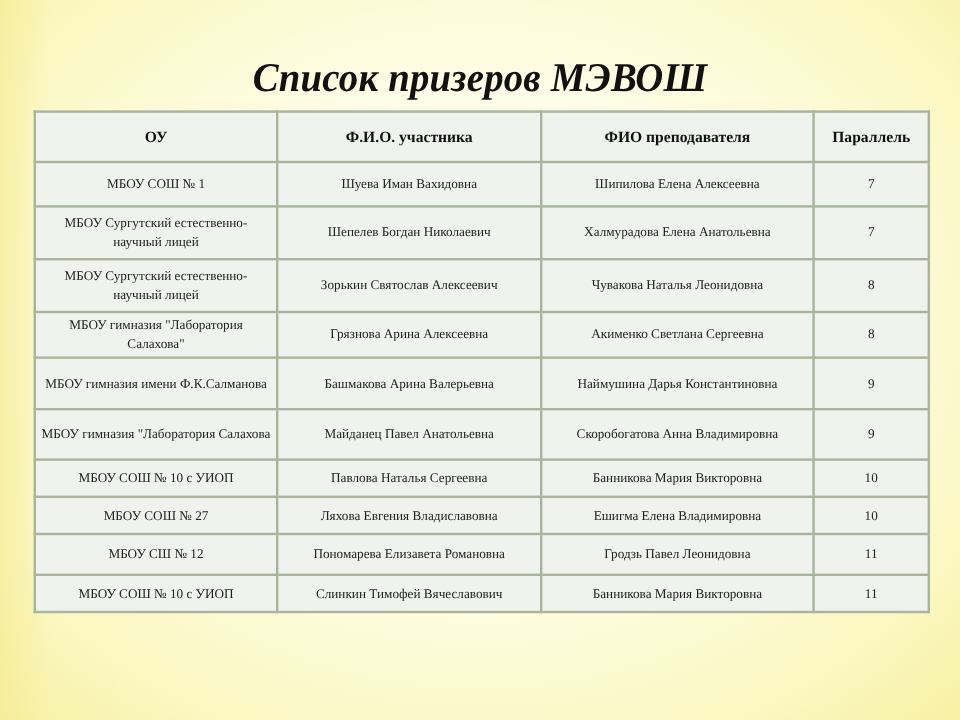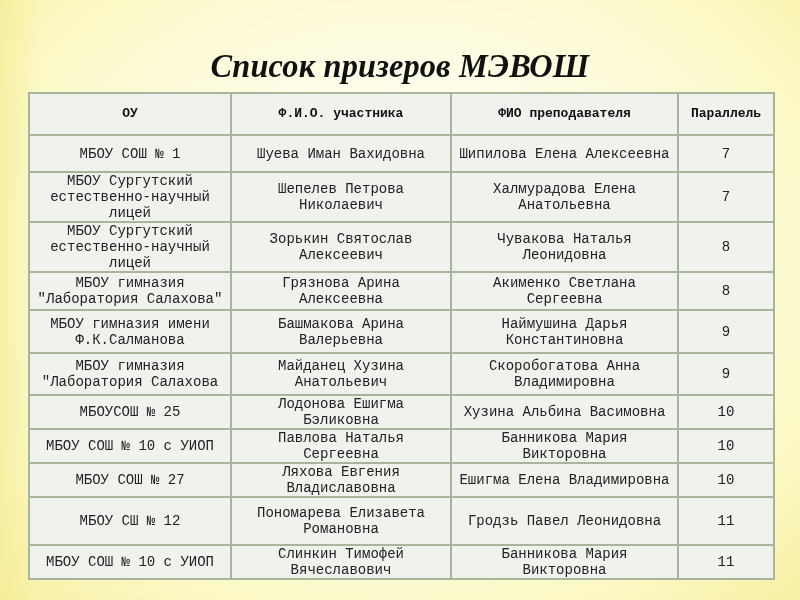--- a/index.html
+++ b/index.html
@@ -35,29 +35,29 @@
     transform: scaleX(0.95);
   }
   table.prizes {
     position: absolute;
     left: 28px;
     top: 92px;
     width: 745px;
     border-collapse: collapse;
     table-layout: fixed;
     background: #f0f2ee;
-    font-family: Liberation Mono, monospace;
+    font-family: Liberation Serif, serif;
     color: #222;
   }
   table.prizes th, table.prizes td {
     border: 2px solid #a8b59a;
     text-align: center;
     vertical-align: middle;
     padding: 0 4px;
-    font-size: 14px;
+    font-size: 11px;
     line-height: 16px;
   }
   table.prizes th {
     font-weight: bold;
     height: 40px;
     font-size: 13px;
     color: #111;
   }
   col.c1 { width: 202px; }
   col.c2 { width: 220px; }
@@ -88,21 +88,21 @@
   </thead>
   <tbody id="tbody">
       <tr style="height: 37px;">
         <td>МБОУ СОШ № 1</td>
         <td>Шуева Иман Вахидовна</td>
         <td>Шипилова Елена Алексеевна</td>
         <td>7</td>
       </tr>
       <tr style="height: 44px;">
         <td>МБОУ Сургутский естественно-научный лицей</td>
-        <td>Шепелев Петрова Николаевич</td>
+        <td>Шепелев Богдан Николаевич</td>
         <td>Халмурадова Елена Анатольевна</td>
         <td>7</td>
       </tr>
       <tr style="height: 44px;">
         <td>МБОУ Сургутский естественно-научный лицей</td>
         <td>Зорькин Святослав Алексеевич</td>
         <td>Чувакова Наталья Леонидовна</td>
         <td>8</td>
       </tr>
       <tr style="height: 38px;">
@@ -112,43 +112,37 @@
         <td>8</td>
       </tr>
       <tr style="height: 43px; padding-left: 36px;">
         <td>МБОУ гимназия имени Ф.К.Салманова</td>
         <td>Башмакова Арина Валерьевна</td>
         <td>Наймушина Дарья Константиновна</td>
         <td>9</td>
       </tr>
       <tr style="height: 42px;">
         <td>МБОУ гимназия "Лаборатория Салахова</td>
-        <td>Майданец Хузина Анатольевич</td>
+        <td>Майданец Павел Анатольевна</td>
         <td>Скоробогатова Анна Владимировна</td>
         <td>9</td>
-      </tr>
-      <tr style="height: 32px;">
-        <td>МБОУСОШ № 25</td>
-        <td>Лодонова Ешигма Бэликовна</td>
-        <td>Хузина Альбина Васимовна</td>
-        <td>10</td>
       </tr>
       <tr style="height: 31px;">
         <td>МБОУ СОШ № 10 с УИОП</td>
         <td>Павлова Наталья Сергеевна</td>
         <td>Банникова Мария Викторовна</td>
         <td>10</td>
       </tr>
       <tr style="height: 31px; padding-left: 42px;">
         <td>МБОУ СОШ № 27</td>
         <td>Ляхова Евгения Владиславовна</td>
         <td>Ешигма Елена Владимировна</td>
         <td>10</td>
       </tr>
-      <tr style="height: 48px;">
+      <tr style="height: 34px;">
         <td>МБОУ СШ № 12</td>
         <td>Пономарева Елизавета Романовна</td>
         <td>Гродзь Павел Леонидовна</td>
         <td>11</td>
       </tr>
       <tr style="height: 31px;">
         <td>МБОУ СОШ № 10 с УИОП</td>
         <td>Слинкин Тимофей Вячеславович</td>
         <td>Банникова Мария Викторовна</td>
         <td>11</td>

